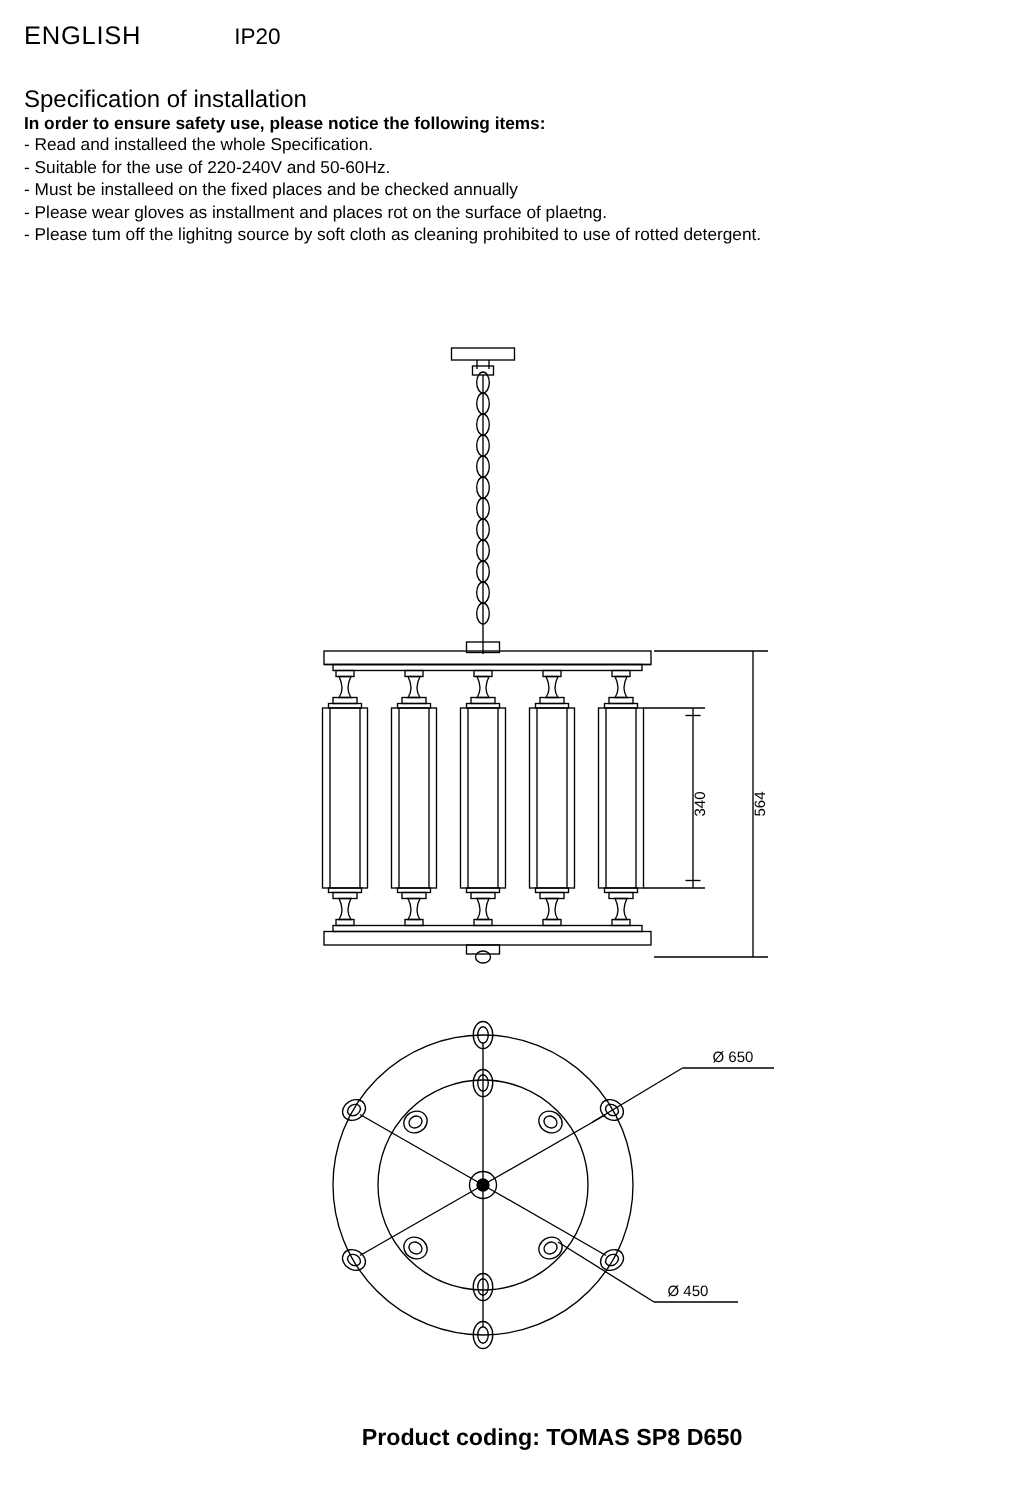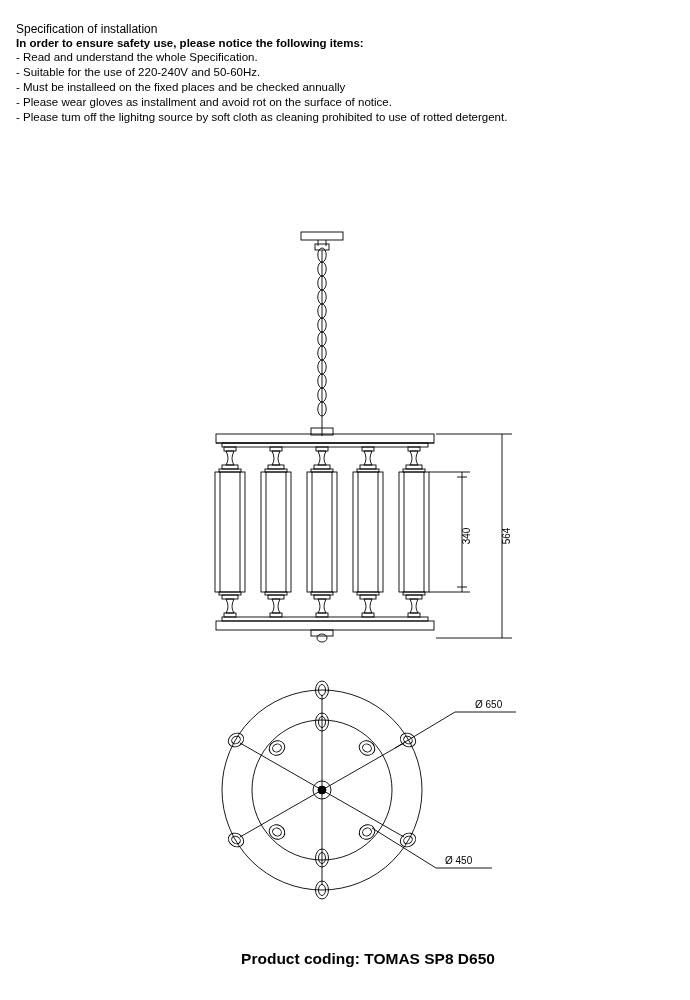--- a/index.html
+++ b/index.html
@@ -29,22 +29,22 @@
   }
   .lang {
     font-size: 17px;
     letter-spacing: 0.5px;
   }
   .ip {
     font-size: 15px;
     margin-left: 62px;
   }
   .spec-title {
-    font-size: 12px;
-    margin-top: 8px;
+    font-size: 16px;
+    margin-top: 24px;
   }
   .spec-intro {
     font-size: 11.5px;
     margin-top: 1px;
     font-weight: bold;
   }
   .spec-list {
     margin: 1px 0 0 0;
     padding: 0;
     list-style: none;
@@ -78,27 +78,31 @@
     font-size: 15.5px;
     font-weight: bold;
   }
 </style>
 </head>
 <body>
 
 <div class="page">
 
   <div class="header">
+    <div class="header-row">
+      <span class="lang">ENGLISH</span>
+      <span class="ip">IP20</span>
+    </div>
     <div class="spec-title">Specification of installation</div>
     <div class="spec-intro">In order to ensure safety use, please notice the following items:</div>
     <ul class="spec-list">
-      <li>- Read and understand the whole Specification.</li>
+      <li>- Read and installeed the whole Specification.</li>
       <li>- Suitable for the use of 220-240V and 50-60Hz.</li>
       <li>- Must be installeed on the fixed places and be checked annually</li>
-      <li>- Please wear gloves as installment and avoid rot on the surface of notice.</li>
+      <li>- Please wear gloves as installment and places rot on the surface of plaetng.</li>
       <li>- Please tum off the lighitng source by soft cloth as cleaning prohibited to use of rotted detergent.</li>
     </ul>
   </div>
 
   <div class="drawing">
     <svg width="690" height="740" viewBox="0 0 690 740">
       <g fill="none" stroke="#000000" stroke-width="0.9" stroke-linejoin="miter" stroke-linecap="butt">
 
         <g>
 

